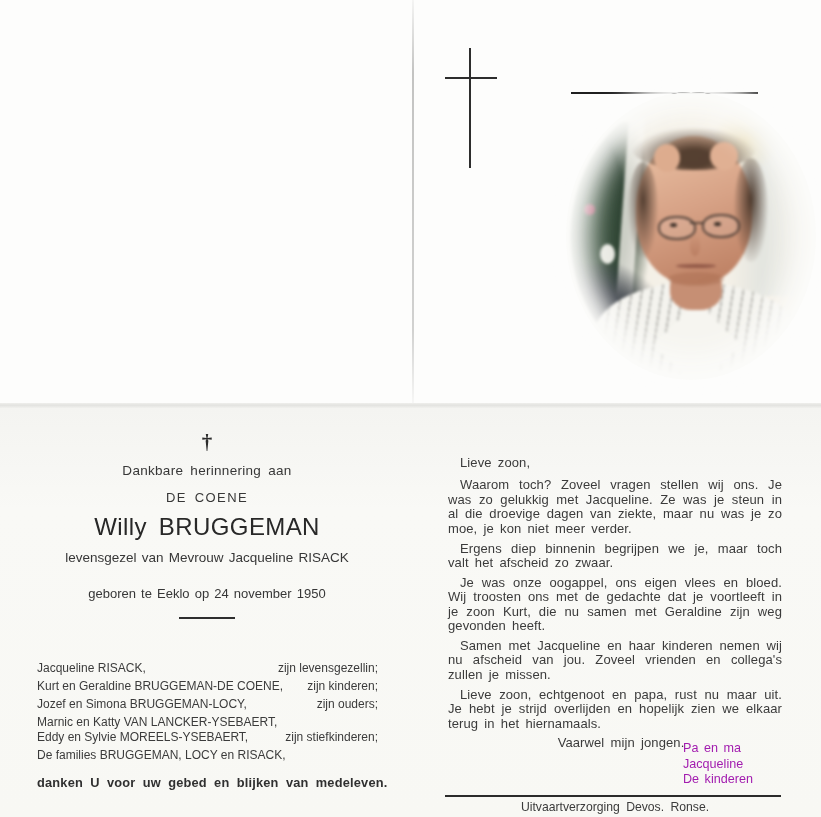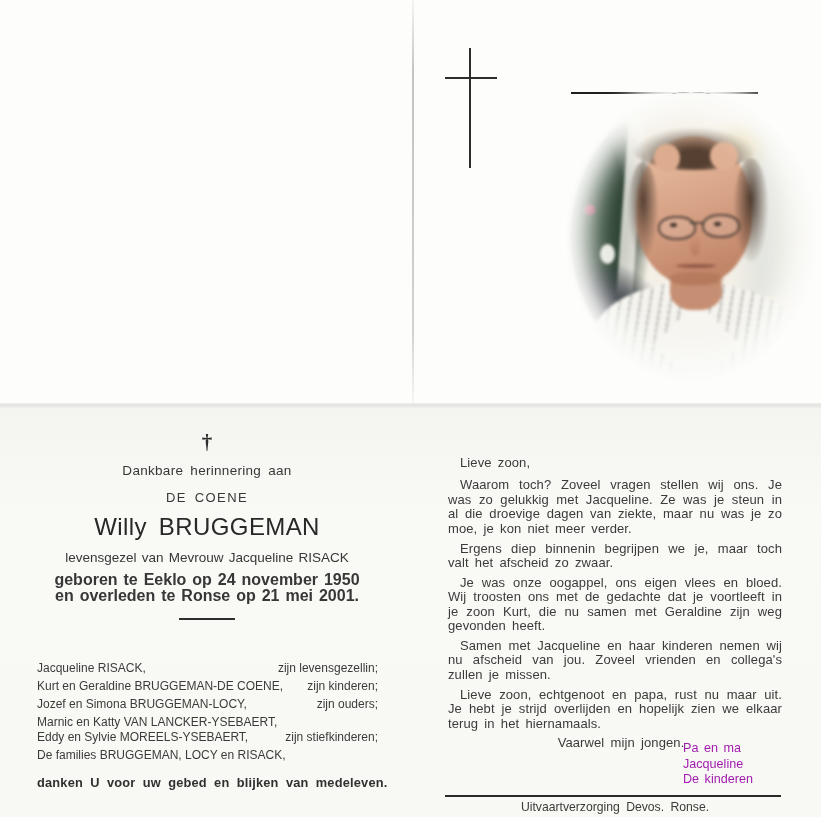--- a/index.html
+++ b/index.html
@@ -64,21 +64,21 @@
   .p-shadowchin{left:98px;top:176px;width:56px;height:14px;border-radius:50%;background:rgba(164,104,78,.4);}
   .photo-feather{position:absolute;inset:-4px;border-radius:50%;
     box-shadow:inset 0 0 26px 24px #fbfbf9, 0 0 16px 12px #fdfdfc;}
   
   .memorial{position:absolute;left:10px;top:430px;width:394px;text-align:center;color:#373737;}
   .m-cross{font-family:"Liberation Serif",serif;font-size:21px;font-weight:bold;line-height:24px;color:#2c2c2c;}
   .m-intro{margin-top:9px;font-size:13.5px;word-spacing:3px;letter-spacing:.3px;}
   .m-honorific{margin-top:12px;font-size:13px;letter-spacing:1.4px;word-spacing:3px;}
   .m-name{margin-top:8px;font-size:24px;letter-spacing:.4px;word-spacing:5px;color:#282828;}
   .m-partner{margin-top:9px;font-size:13.5px;word-spacing:1.5px;}
-  .m-dates{margin-top:7px;font-size:16px;line-height:15.5px;word-spacing:1.5px;font-weight:bold;}
+  .m-dates{margin-top:21px;font-size:13px;line-height:15.5px;word-spacing:1.5px;}
   .m-rule{margin:15px auto 0 auto;width:56px;height:2px;background:#2e2e2e;}
   .family{position:absolute;left:37px;top:661px;width:341px;font-size:12px;line-height:15px;color:#3b3b3b;}
   .fam-row{display:flex;justify-content:space-between;margin-bottom:3px;}
   .fam-row.two-line{align-items:flex-end;}
   .fam-names{text-align:left;white-space:nowrap;}
   .fam-rel{text-align:right;white-space:nowrap;}
   .thanks{position:absolute;left:37px;top:775px;width:370px;font-weight:bold;font-size:12.8px;
     word-spacing:3.5px;letter-spacing:.2px;color:#303030;white-space:nowrap;}
   
   .letter{position:absolute;left:448px;top:456px;width:334px;font-size:13px;line-height:14.4px;
@@ -142,21 +142,20 @@
   <div class="card-bottom"></div>
 
   <div class="memorial">
     <div class="m-cross">†</div>
     <div class="m-intro">Dankbare herinnering aan</div>
     <div class="m-honorific">DE COENE</div>
     <div class="m-name">Willy BRUGGEMAN</div>
     <div class="m-partner">levensgezel van Mevrouw Jacqueline RISACK</div>
     <div class="m-dates">
       <div>geboren te Eeklo op 24 november 1950</div>
-      <div>en overleden te Ronse op 21 mei 2001.</div>
     </div>
     <div class="m-rule"></div>
   </div>
 
   <div class="family">
     <div class="fam-row">
       <span class="fam-names">Jacqueline RISACK,</span>
       <span class="fam-rel">zijn levensgezellin;</span>
     </div>
     <div class="fam-row">

